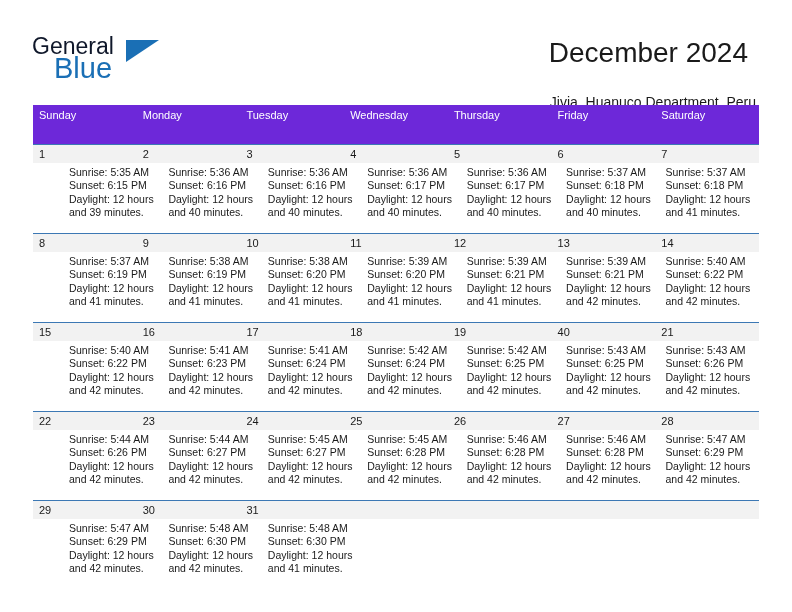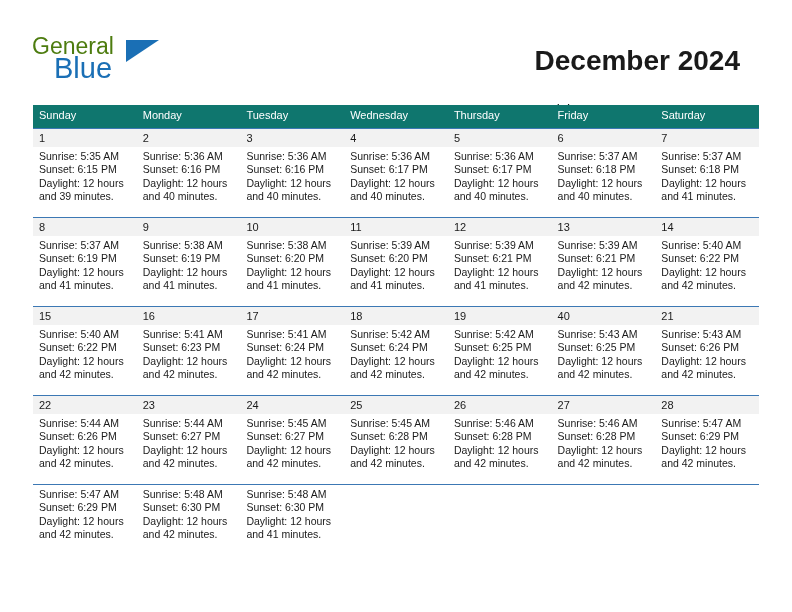--- a/index.html
+++ b/index.html
@@ -37,21 +37,21 @@
     top: 34px;
     width: 200px;
     height: 50px;
   }
   .brand-general {
     position: absolute;
     left: 0;
     top: 0;
     font-size: 23px;
     letter-spacing: 0px;
-    color: #4d7c0f;
+    color: #0f172a;
     line-height: 25px;
     text-align: center;
   }
   .brand-blue {
     position: absolute;
     left: 22px;
     top: 22px;
     font-size: 29px;
     color: #1A6FB5;
     line-height: 25px;
@@ -69,44 +69,44 @@
   .title-block {
     position: absolute;
     right: 36px;
     top: 28px;
     text-align: right;
   }
   .cal-title {
     font-size: 28px;
     line-height: 34px;
     color: #1A1A1A;
-    font-weight: bold;
-    margin: 16px;
+    font-weight: normal;
+    margin: 8px;
     white-space: nowrap;
   }
   .cal-subtitle {
     font-size: 14px;
     line-height: 20px;
     color: #1A1A1A;
     margin: 22px 0 0 0;
     white-space: nowrap;
   }
 
   
   .calendar {
     position: absolute;
     left: 33px;
     top: 105px;
     width: 726px;
   }
 
   .weekday-header {
     display: flex;
-    background: #0f766e;
-    height: 23px;
+    background: #6d28d9;
+    height: 39px;
   }
   .weekday-cell {
     flex: 1 1 0;
     color: #FFFFFF;
     font-size: 11px;
     line-height: 21px;
     padding-left: 6px;
     box-sizing: border-box;
     white-space: nowrap;
     overflow: hidden;
@@ -133,20 +133,21 @@
     line-height: 18px;
     padding-left: 6px;
     box-sizing: border-box;
     color: #1A1A1A;
   }
 
   .day-details {
     display: flex;
     background: #FFFFFF;
     height: 70px;
+    margin-left: 30px;
   }
   .day-detail {
     flex: 1 1 0;
     padding: 3px 4px 0 6px;
     box-sizing: border-box;
     font-size: 10.5px;
     line-height: 13.4px;
     color: #1A1A1A;
   }
   .day-detail .line {
@@ -403,20 +404,29 @@
         <div class="day-detail">
           <div class="line">Sunrise: 5:47 AM</div>
           <div class="line">Sunset: 6:29 PM</div>
           <div class="line">Daylight: 12 hours</div>
           <div class="line">and 42 minutes.</div>
         </div>
       </div>
     </div>
 
     <div class="week-row">
+      <div class="day-numbers">
+        <div class="day-number">29</div>
+        <div class="day-number">30</div>
+        <div class="day-number">31</div>
+        <div class="day-number"></div>
+        <div class="day-number"></div>
+        <div class="day-number"></div>
+        <div class="day-number"></div>
+      </div>
       <div class="day-details">
         <div class="day-detail">
           <div class="line">Sunrise: 5:47 AM</div>
           <div class="line">Sunset: 6:29 PM</div>
           <div class="line">Daylight: 12 hours</div>
           <div class="line">and 42 minutes.</div>
         </div>
         <div class="day-detail">
           <div class="line">Sunrise: 5:48 AM</div>
           <div class="line">Sunset: 6:30 PM</div>

